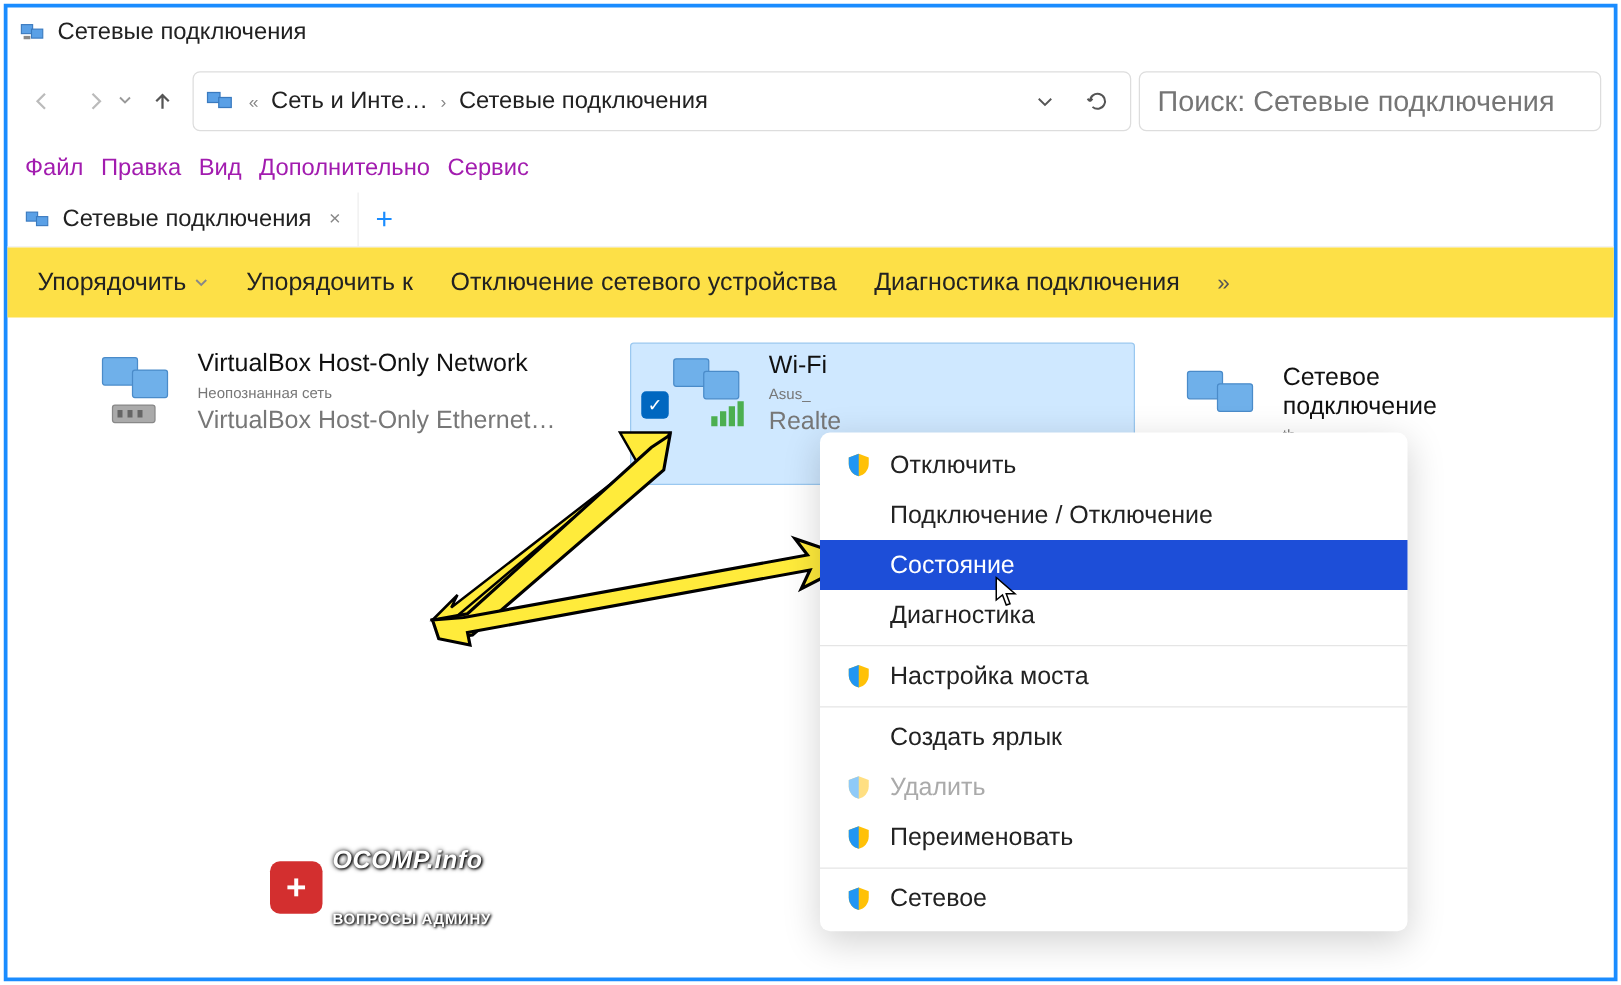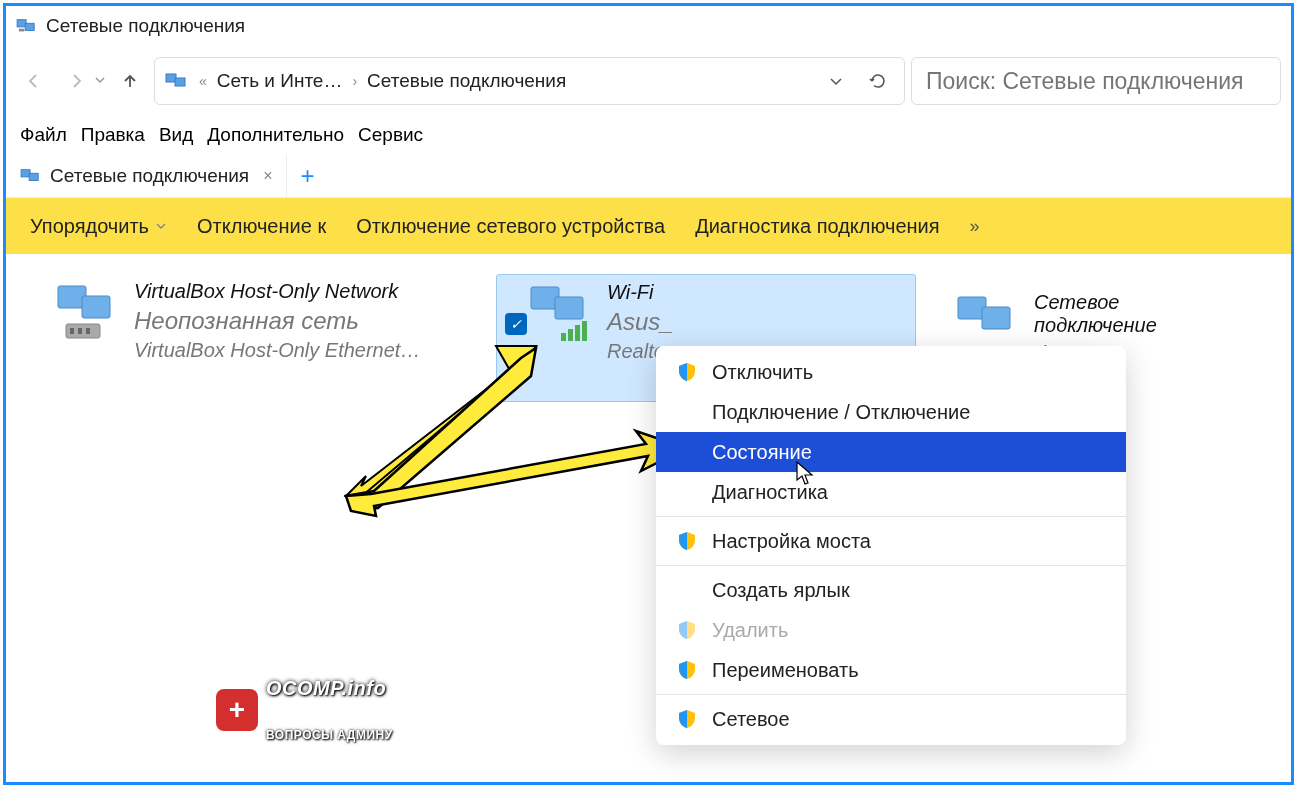--- a/index.html
+++ b/index.html
@@ -14,41 +14,41 @@
   .chev-small { font-size: 12px; color: #888; margin-left: -6px; }
   .address { flex: 1; display: flex; align-items: center; border: 1px solid #ddd; border-radius: 6px; height: 48px; padding: 0 10px; gap: 10px; background: #fff; }
   .address .aicon { width: 24px; height: 20px; }
   .address .sep { color: #888; font-size: 14px; }
   .address .crumb { font-size: 19px; color: #222; }
   .address .spacer { flex: 1; }
   .address .dropbtn, .address .refreshbtn { width: 32px; display: flex; align-items: center; justify-content: center; color: #555; font-size: 18px; }
   .searchbox { width: 370px; border: 1px solid #ddd; border-radius: 6px; height: 48px; padding: 0 14px; background: #fff; display: flex; align-items: center; }
   .searchbox input { border: none; outline: none; width: 100%; font-size: 23px; color: #666; background: transparent; }
   .menubar { display: flex; gap: 14px; padding: 6px 14px; height: 38px; align-items: center; }
-  .menubar .menuitem { font-size: 19px; color: #000000; }
+  .menubar .menuitem { font-size: 19px; color: #a21caf; }
   .tabrow { display: flex; align-items: center; height: 44px; border-bottom: 1px solid #eee; }
   .tab { display: flex; align-items: center; gap: 8px; padding: 0 14px; height: 100%; border-right: 1px solid #eee; }
   .tab .tabicon { width: 22px; height: 18px; }
   .tab .tablabel { font-size: 19px; color: #222; }
   .tab .tabclose { color: #888; font-size: 16px; margin-left: 6px; }
   .addtab { width: 40px; display: flex; align-items: center; justify-content: center; color: #1a8cff; font-size: 24px; font-weight: 400; }
   .toolbar { display: flex; align-items: center; gap: 30px; padding: 12px 24px; background: #fde047; height: 56px; }
   .toolbar .tbitem { font-size: 20px; color: #222; display: flex; align-items: center; gap: 6px; }
   .toolbar .tbitem .chev { font-size: 12px; color: #888; }
   .toolbar .overflow { font-size: 18px; color: #555; }
-  .content { position: relative; padding: 20px 40px; font-style: italic; }
+  .content { position: relative; padding: 20px 64px; }
   .connections { display: flex; gap: 30px; position: relative; }
   .conn { display: flex; align-items: flex-start; gap: 12px; padding: 6px; border-radius: 3px; width: 420px; position: relative; }
   .conn.selected { background: #cfe8ff; border: 1px solid #9ac8f0; }
   .conn .chk { width: 22px; height: 22px; background: #0067c0; border-radius: 4px; display: flex; align-items: center; justify-content: center; color: #fff; font-size: 14px; position: absolute; left: 8px; top: 38px; }
   .conn .cicon { width: 70px; height: 64px; margin-left: 22px; flex-shrink: 0; }
   .conn.first .cicon { margin-left: 0; }
   .conn .ctext { display: flex; flex-direction: column; gap: 4px; }
   .conn .cname { font-size: 20px; color: #111; }
-  .conn .cstatus { font-size: 24px; color: #777; }
+  .conn .cstatus { font-size: 12px; color: #777; }
   .conn .cdevice { font-size: 20px; color: #777; }
   .contextmenu { position: absolute; left: 650px; top: 340px; width: 470px; background: #fff; border-radius: 8px; box-shadow: 0 8px 30px rgba(0,0,0,0.18); padding: 6px 0; z-index: 10; }
   .contextmenu .cmitem { display: flex; align-items: center; gap: 14px; padding: 8px 20px; font-size: 20px; color: #222; height: 40px; }
   .contextmenu .cmitem.highlight { background: #1d4ed8; color: #fff; }
   .contextmenu .cmitem.disabled { color: #aaa; }
   .contextmenu .cmitem .shield { width: 22px; height: 22px; flex-shrink: 0; }
   .contextmenu .cmitem .noicon { width: 22px; flex-shrink: 0; }
   .contextmenu .cmsep { height: 1px; background: #e5e5e5; margin: 4px 0; }
   .cursor { position: absolute; left: 790px; top: 455px; z-index: 20; pointer-events: none; }
   .arrow-annotation { position: absolute; z-index: 5; pointer-events: none; }
@@ -141,21 +141,21 @@
     <div class="addtab">+</div>
   </div>
 
   <div class="toolbar">
     <div class="tbitem">
       <span>Упорядочить</span>
       <svg class="chev" width="12" height="12" viewBox="0 0 12 12">
           <path d="M2 4l4 4 4-4" stroke="#888" stroke-width="1.5" fill="none"></path>
         </svg>
     </div>
-    <div class="tbitem">Отключение к</div>
+    <div class="tbitem">Упорядочить к</div>
     <div class="tbitem">Отключение сетевого устройства</div>
     <div class="tbitem">Диагностика подключения</div>
     <div class="tbitem overflow">»</div>
   </div>
 
   <div class="content">
     <div class="connections">
 
       <div class="conn first">
         <svg class="cicon" viewBox="0 0 70 64">

